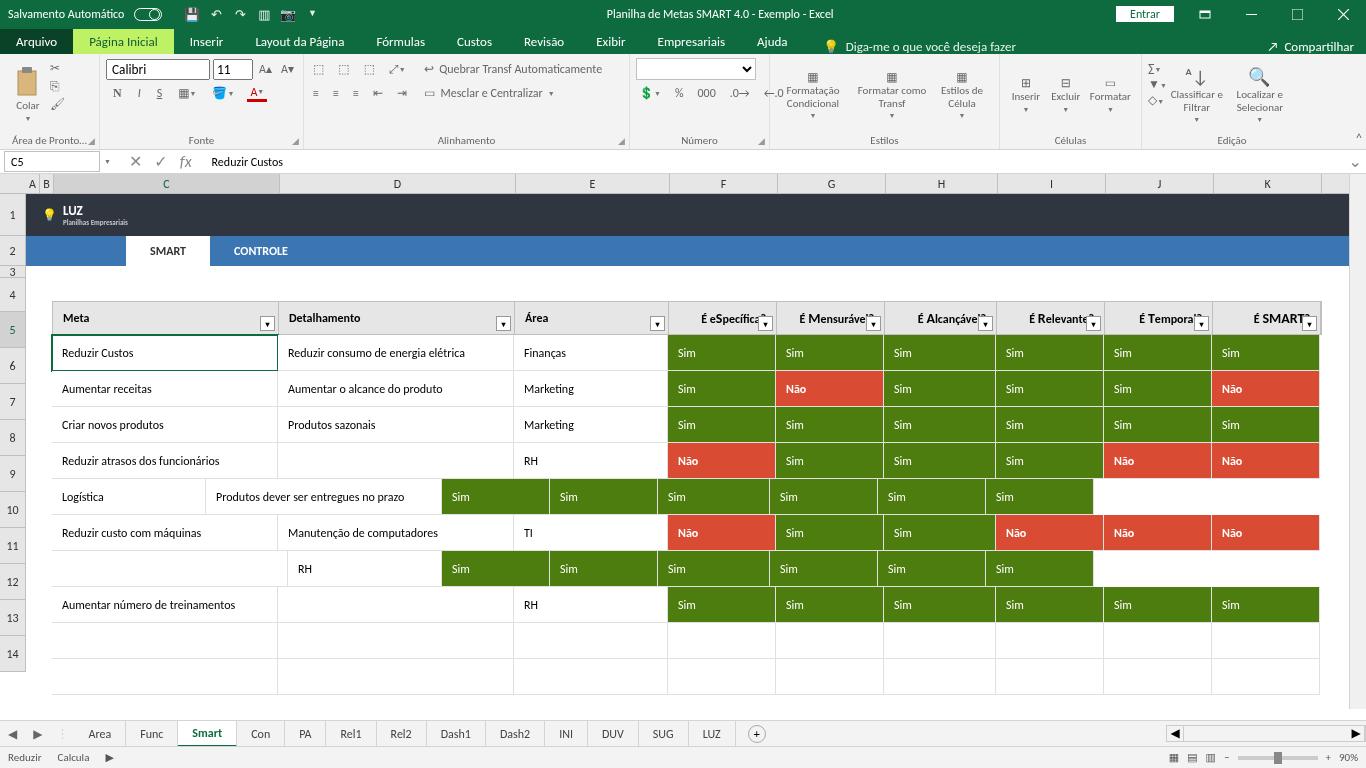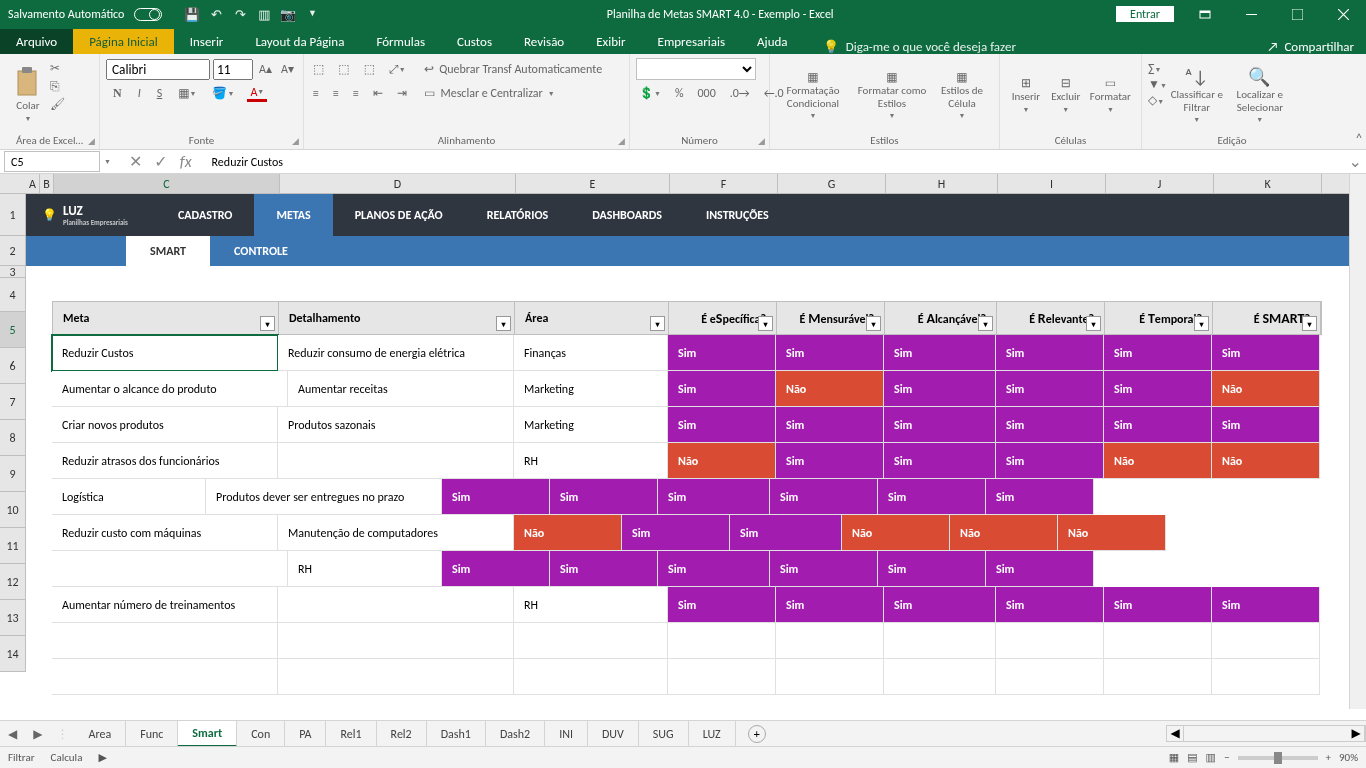--- a/index.html
+++ b/index.html
@@ -15,21 +15,21 @@
 .titlebar .center { flex:1; text-align:center; }
 .titlebar .right { display:flex; align-items:center; }
 .titlebar .entrar { background:#fff; color:#0d6b3f; padding:1px 14px; font-size:12px; margin-right:8px; }
 .titlebar .winbtn { width:46px; height:28px; display:flex; align-items:center; justify-content:center; cursor:pointer; }
 .titlebar .winbtn svg { fill:#fff; }
 
 
 .menubar { height:26px; background:#0d6b3f; display:flex; align-items:flex-end; color:#fff; font-size:13px; position:relative; }
 .menubar .filetab { background:#0a4228; padding:5px 16px; cursor:pointer; }
 .menubar .tab { padding:5px 16px; cursor:pointer; }
-.menubar .tab.active { background:#eab308; color:#135c36; }
+.menubar .tab.active { background:#bef264; color:#135c36; }
 .menubar .tellme { margin-left:20px; display:flex; align-items:center; gap:6px; opacity:.9; }
 .menubar .share { position:absolute; right:12px; display:flex; gap:6px; align-items:center; }
 
 
 .ribbon { height:96px; background:#f3f3f3; border-bottom:1px solid #d4d4d4; display:flex; font-size:12px; color:#666; position:relative; }
 .group { border-right:1px solid #e0e0e0; padding:3px 6px 0; display:flex; flex-direction:column; position:relative; }
 .group-label { position:absolute; bottom:2px; left:0; right:0; text-align:center; font-size:11px; color:#666; }
 .group-label .dlg { position:absolute; right:4px; bottom:1px; font-size:9px; color:#999; }
 .bigbtn { display:flex; flex-direction:column; align-items:center; justify-content:center; width:44px; cursor:pointer; gap:1px; }
 .bigbtn .lbl { font-size:11px; line-height:1.1; text-align:center; }
@@ -70,21 +70,21 @@
 .sheetsub .stab.idle { color:#fff; }
 
 
 .tbl { position:absolute; left:26px; top:107px; }
 .thdr { display:flex; height:34px; background:#e6e6e6; border:1px solid #bfbfbf; font-size:12px; font-weight:600; }
 .thdr .th { border-right:1px solid #bfbfbf; display:flex; align-items:center; padding:0 10px; position:relative; }
 .thdr .th .flt { position:absolute; right:3px; bottom:3px; width:15px; height:15px; border:1px solid #999; background:#fff; font-size:8px; display:flex; align-items:center; justify-content:center; cursor:pointer; }
 .trow { display:flex; height:36px; font-size:12px; }
 .trow .td { border-right:1px solid #e0e0e0; border-bottom:1px solid #e0e0e0; display:flex; align-items:center; padding:0 10px; }
 .trow .td.white { background:#fff; }
-.trow .td.sim { background:#a21caf; color:#fff; font-weight:700; }
+.trow .td.sim { background:#4d7c0f; color:#fff; font-weight:400; }
 .trow .td.nao { background:#d94b33; color:#fff; font-weight:600; }
 .trow.sel .td.white:first-child { outline:2px solid #0d6b3f; outline-offset:-1px; }
 .smartcap { font-weight:700; }
 .smartcap .big { font-size:14px; }
 
 
 .sheettabs { position:absolute; bottom:22px; left:0; right:0; height:26px; background:#f3f3f3; border-top:1px solid #d4d4d4; display:flex; align-items:center; font-size:12px; }
 .sheettabs .navbtn { padding:0 8px; color:#666; cursor:pointer; }
 .sheettabs .stab2 { padding:0 14px; height:26px; display:flex; align-items:center; border-right:1px solid #d4d4d4; cursor:pointer; color:#444; }
 .sheettabs .stab2.active { background:#fff; color:#0d6b3f; font-weight:600; border-bottom:2px solid #0d6b3f; margin-bottom:-1px; }
@@ -176,21 +176,21 @@
           </svg>
         <span class="lbl">Colar</span>
         <span class="drop">▼</span>
       </div>
       <div style="display:flex;flex-direction:column;gap:4px;padding-top:4px">
         <span style="cursor:pointer">✂</span>
         <span style="cursor:pointer">⎘</span>
         <span style="cursor:pointer">🖌</span>
       </div>
     </div>
-    <div class="group-label"><span>Área de Excel…</span><span class="dlg">◢</span></div>
+    <div class="group-label"><span>Área de Pronto…</span><span class="dlg">◢</span></div>
   </div>
   <div class="group" style="width:204px">
     <div class="row">
       <input class="fontname" value="Calibri" style="">
       <input class="fontsize" value="11" style="">
       <span class="btn">A▴</span>
       <span class="btn">A▾</span>
     </div>
     <div class="row" style="gap:10px;padding-left:4px">
       <span class="btn" style="font-family:serif;font-weight:bold">N</span>
@@ -248,21 +248,21 @@
   </div>
   <div class="group" style="width:230px">
     <div style="display:flex;height:76px">
       <div class="bigbtn" style="width:74px">
           <span>▦</span>
           <span class="lbl">Formatação Condicional</span>
           <span class="drop">▼</span>
         </div>
       <div class="bigbtn" style="width:84px">
           <span>▦</span>
-          <span class="lbl">Formatar como Estilos</span>
+          <span class="lbl">Formatar como Transf</span>
           <span class="drop">▼</span>
         </div>
       <div class="bigbtn" style="width:56px">
           <span>▦</span>
           <span class="lbl">Estilos de Célula</span>
           <span class="drop">▼</span>
         </div>
     </div>
     <div class="group-label"><span>Estilos</span></div>
   </div>
@@ -355,28 +355,20 @@
   <div class="vscroll"></div>
   <div class="cells">
     <div class="sheetnav">
       <div class="logo">
         <span>💡</span>
         <div>
             <div style="font-weight:700;font-size:13px">LUZ</div>
             <div style="font-size:7px;opacity:.7">Planilhas Empresariais</div>
           </div>
       </div>
-      <div id="navitems" style="display:flex">
-          <div class="nitem">CADASTRO</div>
-          <div class="nitem active">METAS</div>
-          <div class="nitem">PLANOS DE AÇÃO</div>
-          <div class="nitem">RELATÓRIOS</div>
-          <div class="nitem">DASHBOARDS</div>
-          <div class="nitem">INSTRUÇÕES</div>
-        </div>
     </div>
     <div class="sheetsub" id="subtabs">
         <div class="stab active">SMART</div>
         <div class="stab idle">CONTROLE</div>
       </div>
     <div class="tbl" id="tbl">
         <div class="thdr">
           <div class="th" style="width: 226px;">
             <span class="smartcap">Meta</span>
             <div class="flt">▾</div>
@@ -419,22 +411,22 @@
           <div class="td white" style="width: 236px;">Reduzir consumo de energia elétrica</div>
           <div class="td white" style="width: 154px;">Finanças</div>
           <div class="td sim" style="width: 108px;">Sim</div>
           <div class="td sim" style="width: 108px;">Sim</div>
           <div class="td sim" style="width: 112px;">Sim</div>
           <div class="td sim" style="width: 108px;">Sim</div>
           <div class="td sim" style="width: 108px;">Sim</div>
           <div class="td sim" style="width: 108px;">Sim</div>
         </div>
         <div class="trow">
+          <div class="td white" style="width: 226px;">Aumentar receitas</div>
           <div class="td white" style="width: 236px;">Aumentar o alcance do produto</div>
-          <div class="td white" style="width: 226px;">Aumentar receitas</div>
           <div class="td white" style="width: 154px;">Marketing</div>
           <div class="td sim" style="width: 108px;">Sim</div>
           <div class="td nao" style="width: 108px;">Não</div>
           <div class="td sim" style="width: 112px;">Sim</div>
           <div class="td sim" style="width: 108px;">Sim</div>
           <div class="td sim" style="width: 108px;">Sim</div>
           <div class="td nao" style="width: 108px;">Não</div>
         </div>
         <div class="trow">
           <div class="td white" style="width: 226px;">Criar novos produtos</div>
@@ -464,20 +456,21 @@
           <div class="td sim" style="width: 108px;">Sim</div>
           <div class="td sim" style="width: 108px;">Sim</div>
           <div class="td sim" style="width: 112px;">Sim</div>
           <div class="td sim" style="width: 108px;">Sim</div>
           <div class="td sim" style="width: 108px;">Sim</div>
           <div class="td sim" style="width: 108px;">Sim</div>
         </div>
         <div class="trow">
           <div class="td white" style="width: 226px;">Reduzir custo com máquinas</div>
           <div class="td white" style="width: 236px;">Manutenção de computadores</div>
+          <div class="td white" style="width: 154px;">TI</div>
           <div class="td nao" style="width: 108px;">Não</div>
           <div class="td sim" style="width: 108px;">Sim</div>
           <div class="td sim" style="width: 112px;">Sim</div>
           <div class="td nao" style="width: 108px;">Não</div>
           <div class="td nao" style="width: 108px;">Não</div>
           <div class="td nao" style="width: 108px;">Não</div>
         </div>
         <div class="trow">
           <div class="td white" style="width: 236px;"></div>
           <div class="td white" style="width: 154px;">RH</div>
@@ -546,21 +539,21 @@
     </div>
   <div class="plus">+</div>
   <div class="hscroll">
     <div>◀</div>
       <div style="flex:1;border:none"></div>
       <div>▶</div>
   </div>
 </div>
 
 <div class="status">
-  <span>Filtrar</span>
+  <span>Reduzir</span>
   <span>Calcula</span>
   <span>▶</span>
   <div class="right">
     <span>▦</span>
     <span>▤</span>
     <span>▥</span>
     <span>−</span>
     <div class="zslider"></div>
     <span>+</span>
     <span>90%</span>

